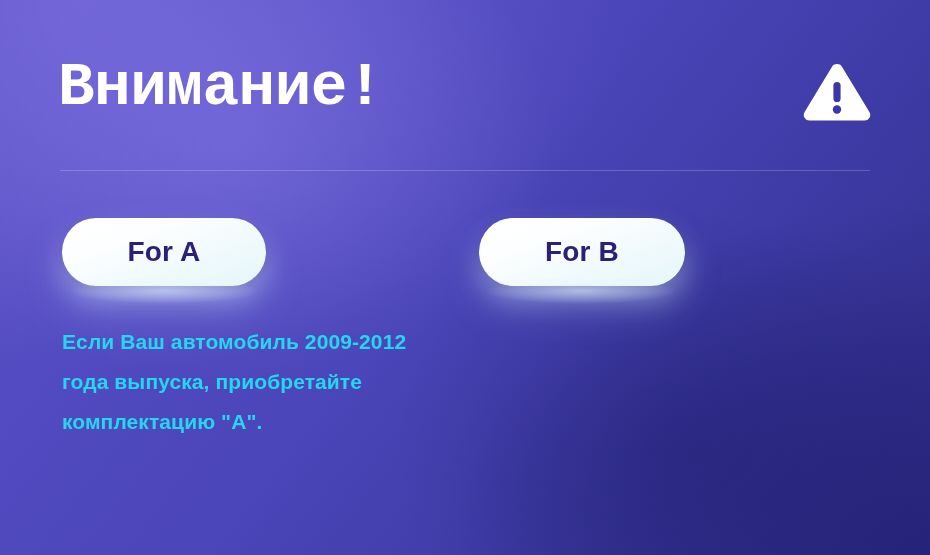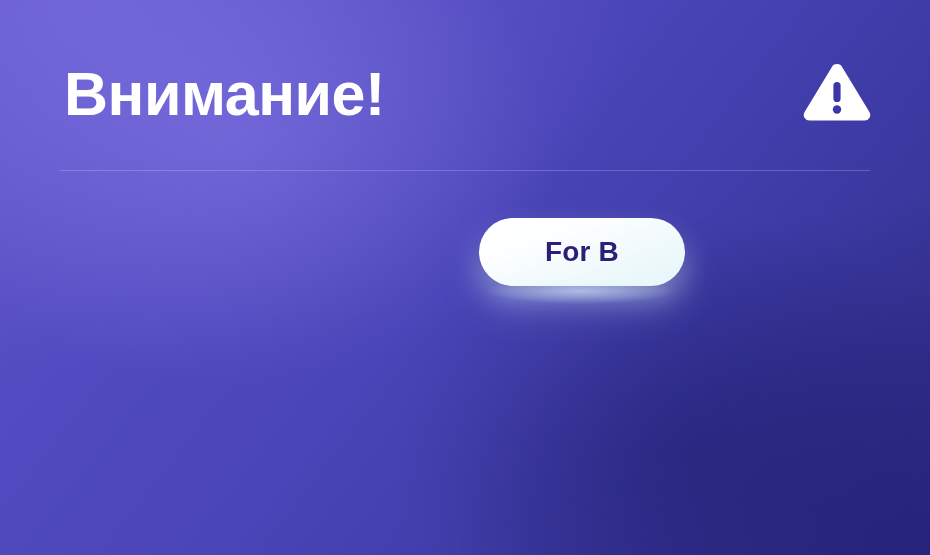--- a/index.html
+++ b/index.html
@@ -42,27 +42,28 @@
     width: 66%;
     height: 86%;
     background: radial-gradient(ellipse at center, rgba(32,30,110,0.45) 0%, rgba(32,30,110,0) 70%);
     pointer-events: none;
   }
 
   .title {
     position: absolute;
     left: 58px;
     top: 52px;
-    margin: 6px;
+    margin: 0;
     font-size: 61px;
     line-height: 72px;
     font-weight: 700;
     letter-spacing: -0.5px;
     color: #ffffff;
     white-space: nowrap;
+    font-family: Liberation Mono, monospace;
   }
 
   .warning-icon {
     position: absolute;
     left: 802px;
     top: 62px;
     width: 70px;
     height: 62px;
   }
   .warning-icon svg {
@@ -162,20 +163,27 @@
       <path d="M30.2 4.6 L2.6 50.0 a5.6 5.6 0 0 0 4.8 8.5 h55.2 a5.6 5.6 0 0 0 4.8 -8.5 L39.8 4.6 a5.6 5.6 0 0 0 -9.6 0 Z" fill="#ffffff"></path>
       <rect x="31.4" y="20.0" width="7.2" height="20.0" rx="3.6" fill="#3c37a8"></rect>
       <circle cx="35" cy="47.5" r="4.2" fill="#3c37a8"></circle>
     </svg>
   </div>
 
   <div class="divider"></div>
 
   <div class="columns">
 
+    <div class="col col-a">
+      <button class="pill">
+        <span class="pill-label">For A</span>
+        <span class="glow"></span>
+      </button>
+      <p class="desc">Если Ваш автомобиль 2009-2012 года выпуска, приобретайте комплектацию "A".</p>
+    </div>
 
     <div class="col col-b">
       <button class="pill pill-b">
         <span class="pill-label">For B</span>
         <span class="glow"></span>
       </button>
     </div>
 
   </div>
 </div>

